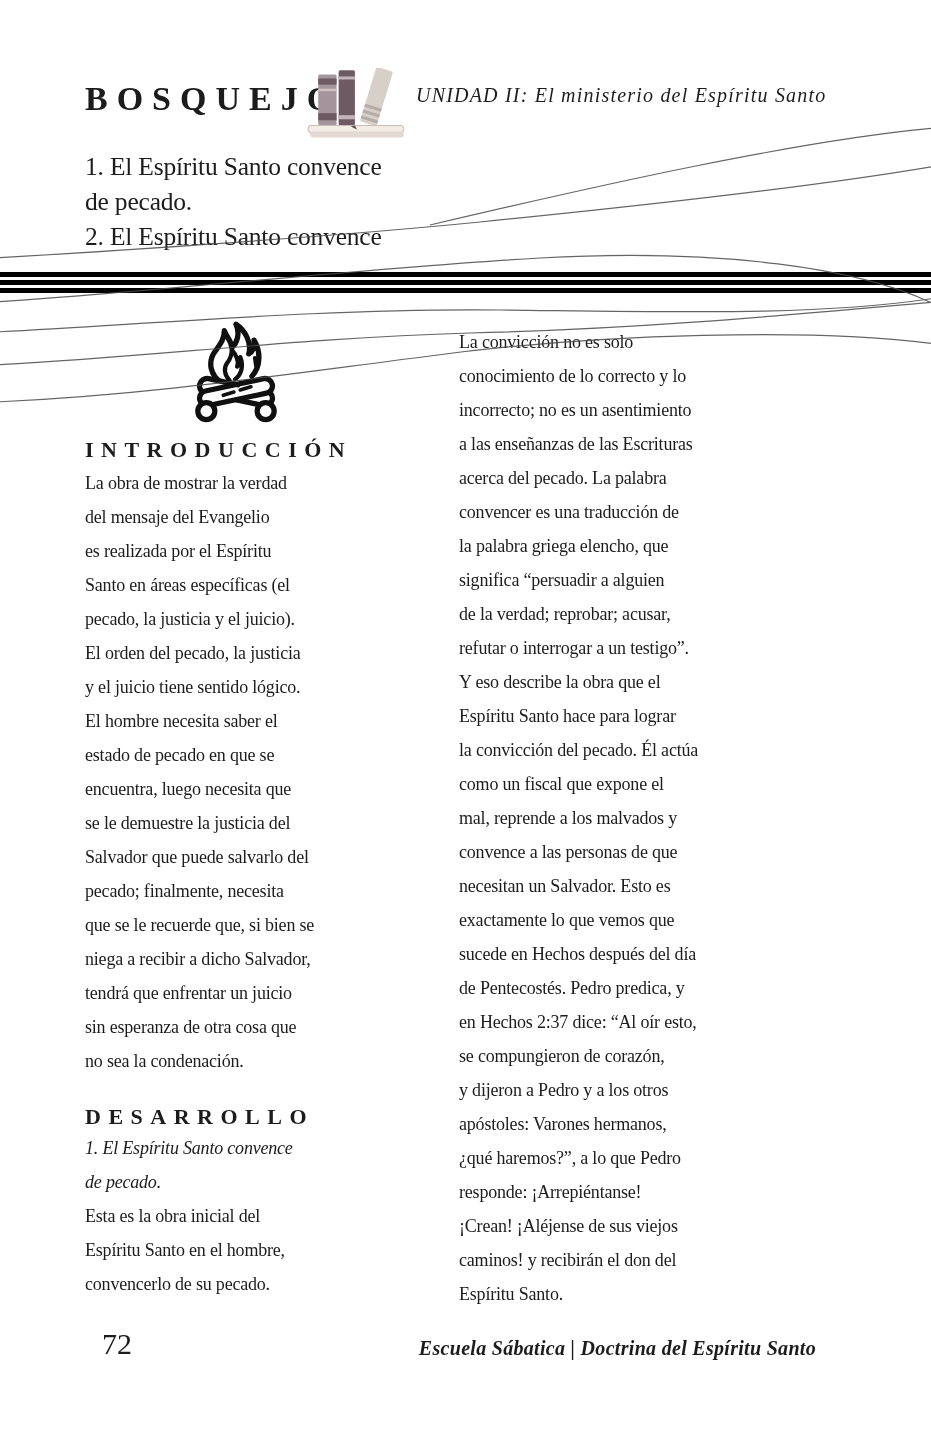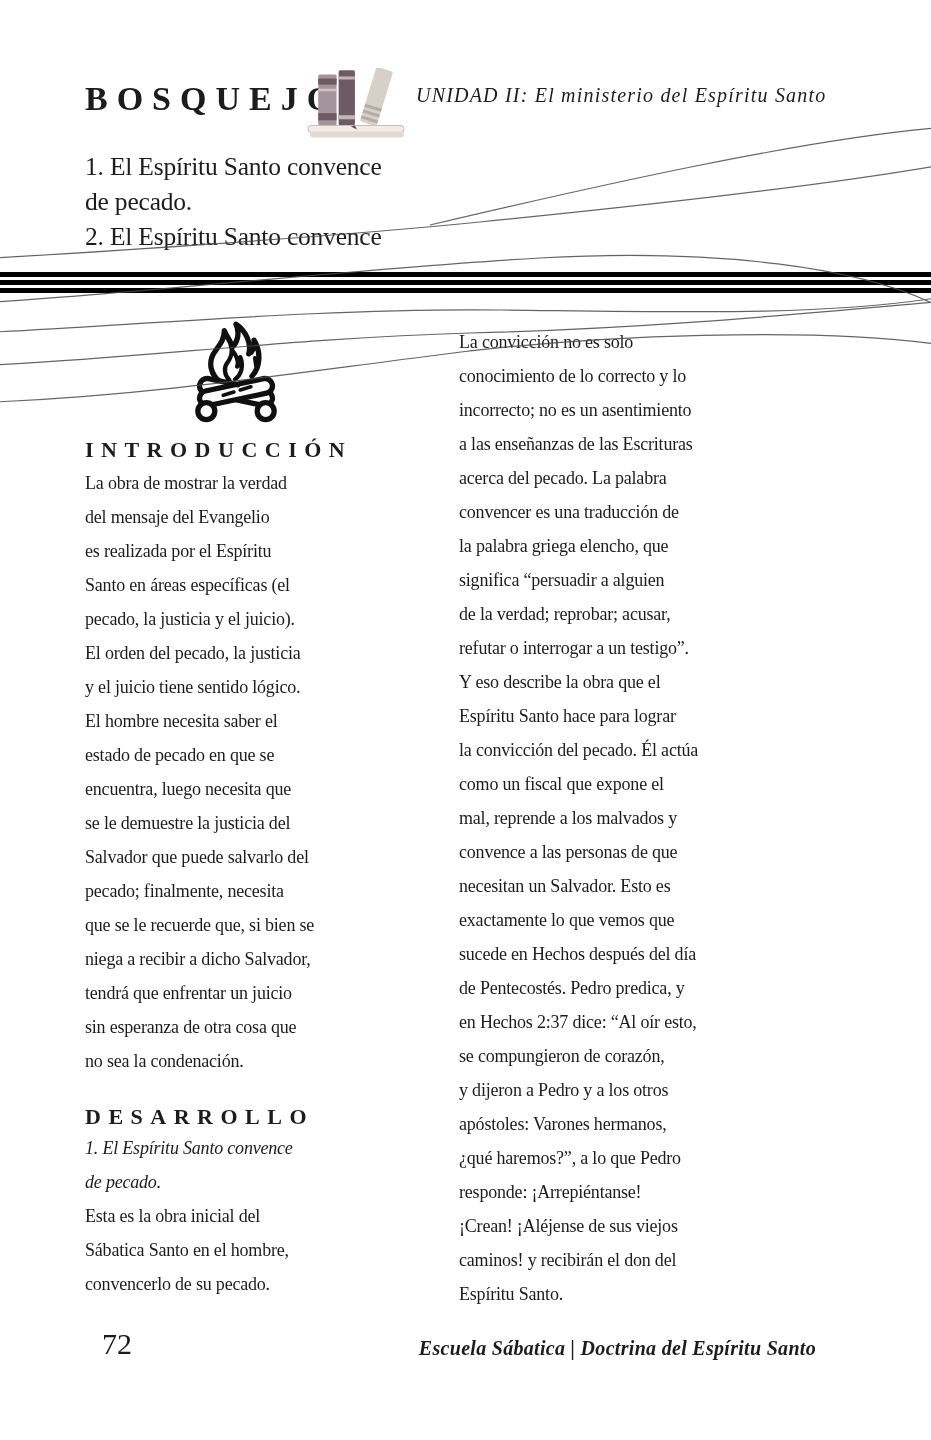--- a/index.html
+++ b/index.html
@@ -129,21 +129,21 @@
 que se le recuerde que, si bien se
 niega a recibir a dicho Salvador,
 tendrá que enfrentar un juicio
 sin esperanza de otra cosa que
 no sea la condenación.</div>
 
   <div class="col-heading" style="top:1104px">DESARROLLO</div>
   <div class="body-text dev-sub">1. El Espíritu Santo convence
 de pecado.</div>
   <div class="body-text dev-body">Esta es la obra inicial del
-Sábatica Santo en el hombre,
+Espíritu Santo en el hombre,
 convencerlo de su pecado.</div>
 
   <div class="body-text right-body">La convicción no es solo
 conocimiento de lo correcto y lo
 incorrecto; no es un asentimiento
 a las enseñanzas de las Escrituras
 acerca del pecado. La palabra
 convencer es una traducción de
 la palabra griega elencho, que
 significa “persuadir a alguien

